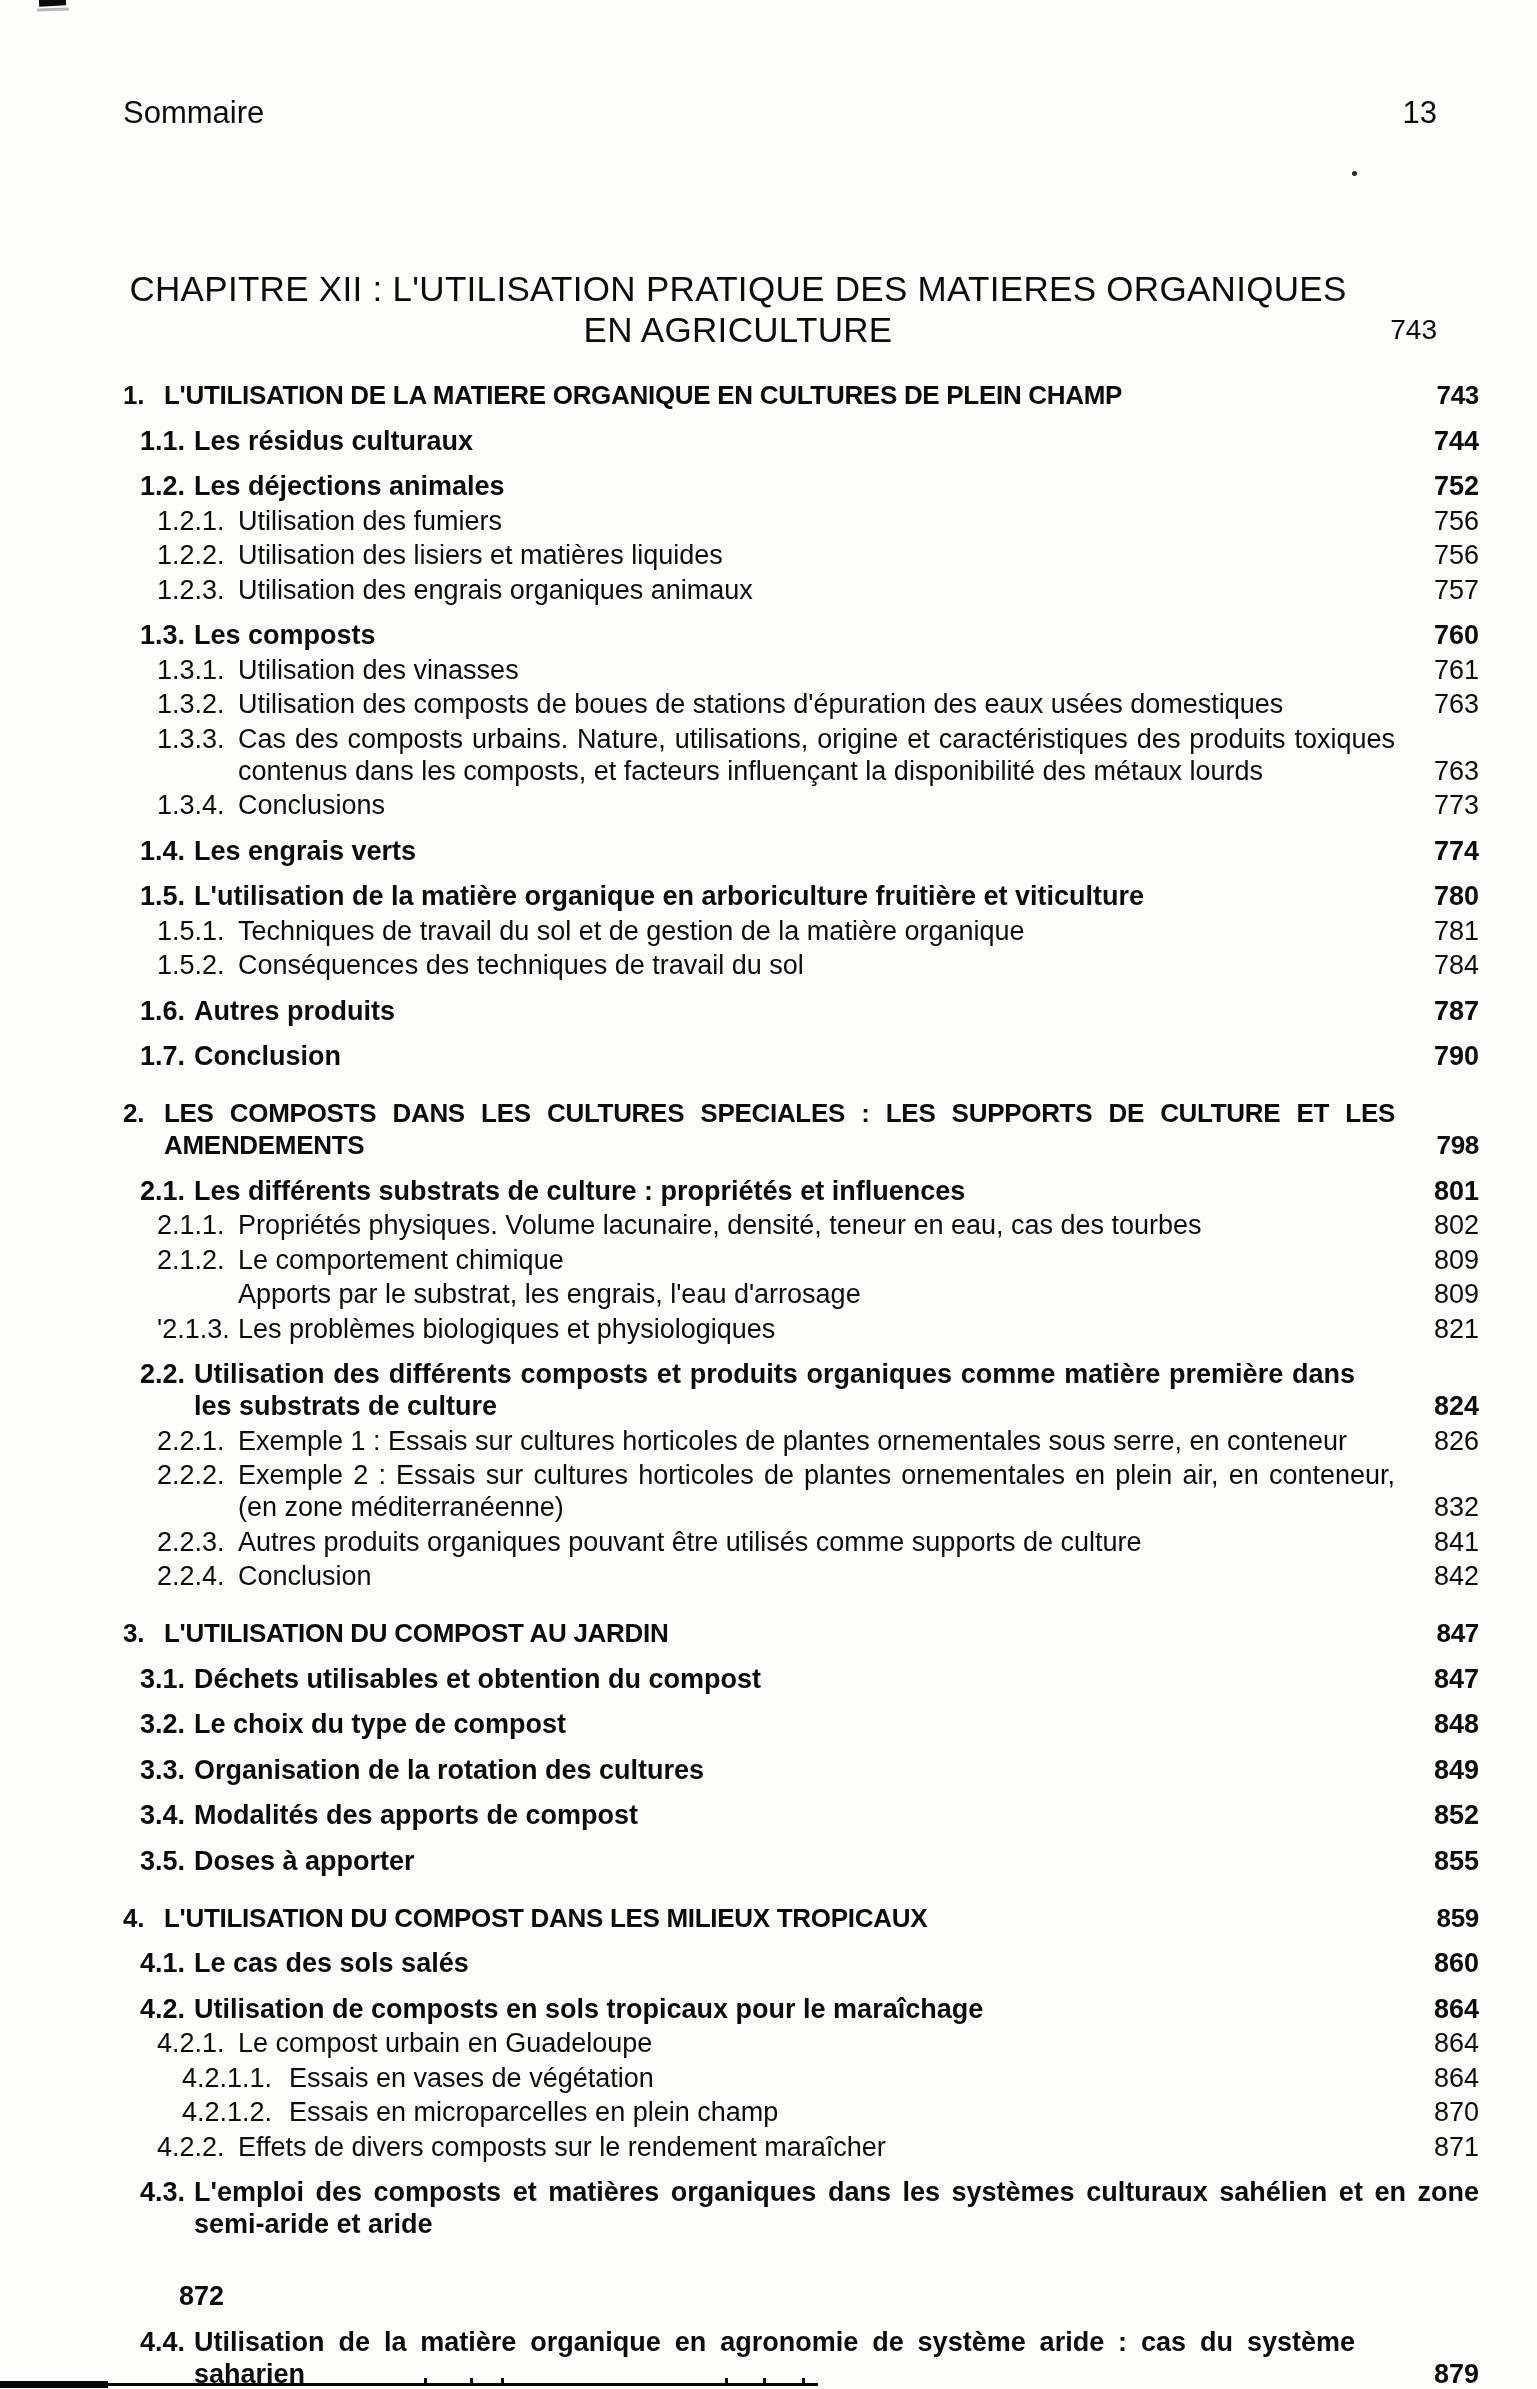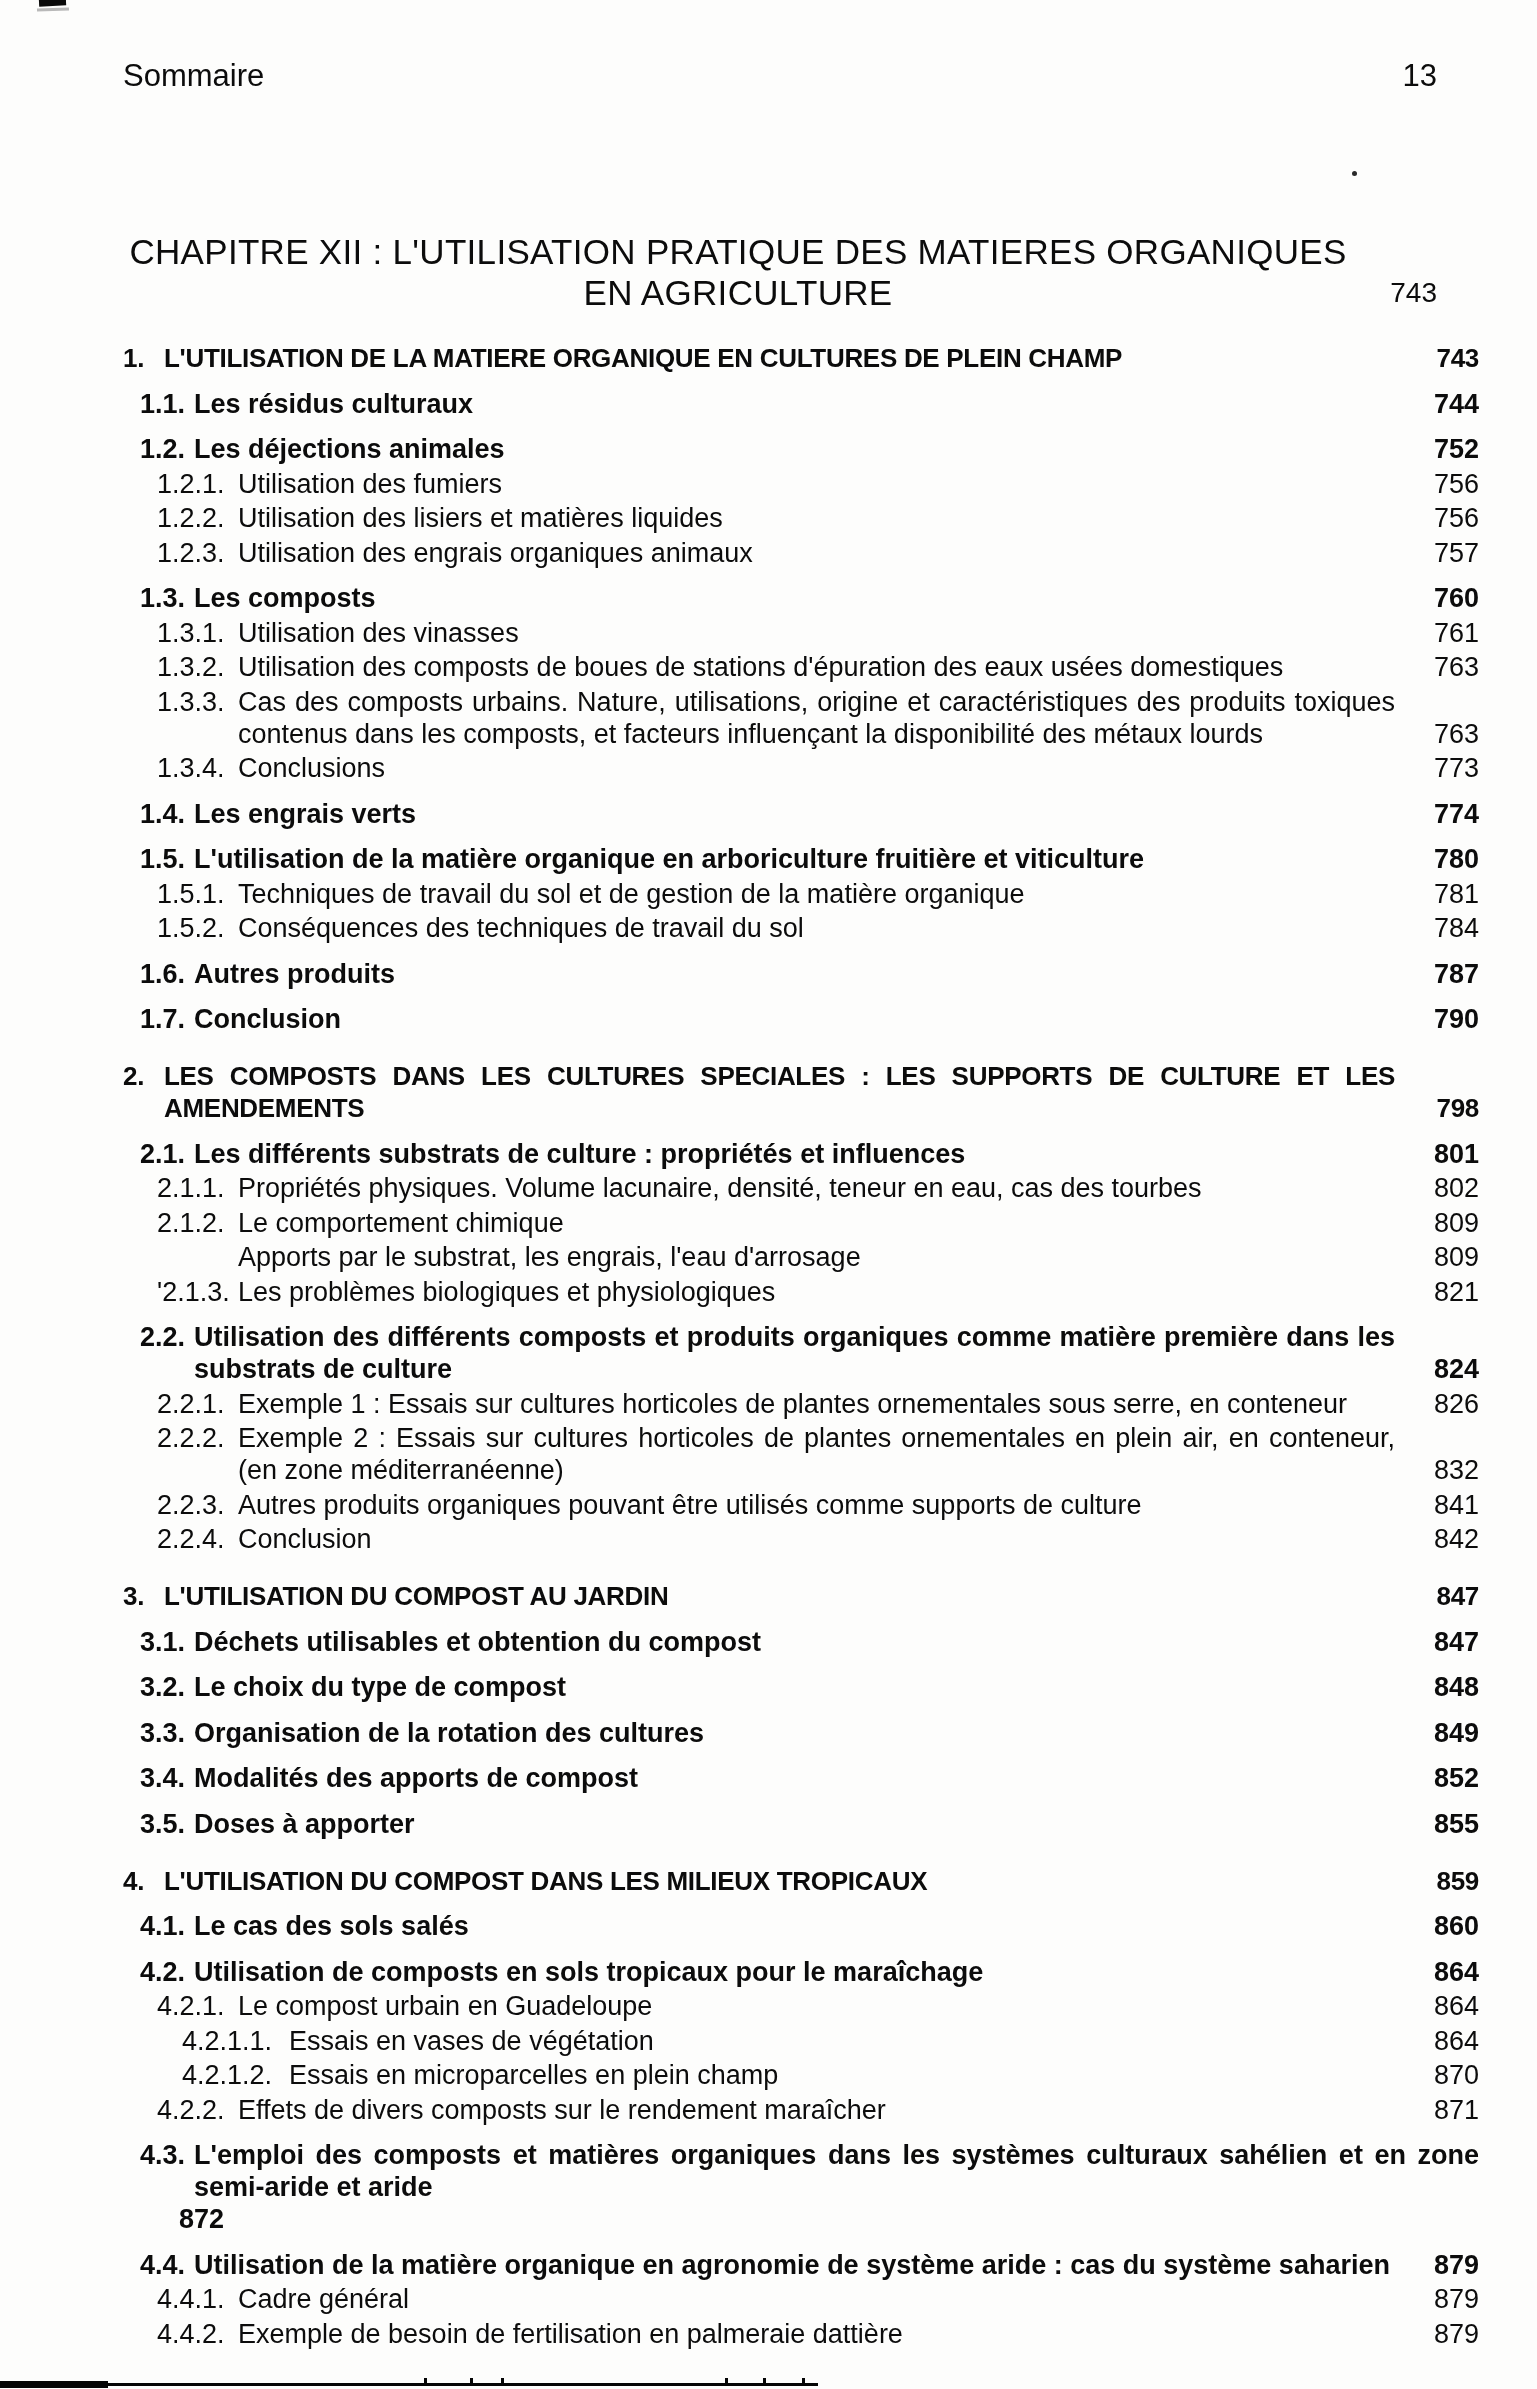--- a/index.html
+++ b/index.html
@@ -7,21 +7,21 @@
     position:relative;
     width:1538px;height:2389px;
     background:#fdfdfc;
     color:#0c0c0c;
     font-family:"Liberation Sans", sans-serif;
     overflow:hidden;
   }
   
   .hdr{
     display:flex;justify-content:space-between;align-items:center;
-    padding:58px 101px 0 123px;
+    padding:95px 101px 0 123px;
     font-size:31px;line-height:36px;
   }
   
   .chapter{
     display:flex;
     margin-top:137px;
     padding:0 101px 0 123px;
   }
   .chapter-text{flex:1;text-align:center;font-size:35px;line-height:41px;letter-spacing:0.3px;}
   .chapter .pg{width:63px;margin-left:21px;text-align:right;align-self:flex-end;font-size:28px;line-height:41px;}
@@ -38,21 +38,21 @@
     padding-left:var(--hang);
     text-indent:calc(-1 * var(--hang));
   }
   .entry .num{display:inline-block;min-width:var(--hang);text-indent:0;white-space:nowrap;}
   .entry .pg{width:63px;margin-left:21px;text-align:right;}
   .lv1{--hang:41px;margin-left:0;font-weight:700;font-size:26px;letter-spacing:-0.3px;margin-top:25px;}
   .lv2{--hang:54px;margin-left:17px;}
   .lv3{--hang:81px;margin-left:34px;}
   .lv4{--hang:107px;margin-left:59px;}
   .entry.bold{font-weight:700;}
-  .entry.bold:not(.lv1){margin-top:13.5px;}
+  .entry.bold:not(.lv1){margin-top:13.5px;gap:40px;}
   .entry.pg-top{align-items:flex-start;flex-direction:column;}
   
   .corner-mark{
     position:absolute;left:39px;top:-1.7px;width:27px;height:7.6px;
     background:#0a0a0a;transform:rotate(-3deg);
   }
   .corner-smudge{
     position:absolute;left:37px;top:7.6px;width:32px;height:3.4px;
     background:#b9b9b9;transform:rotate(-2deg);
   }

